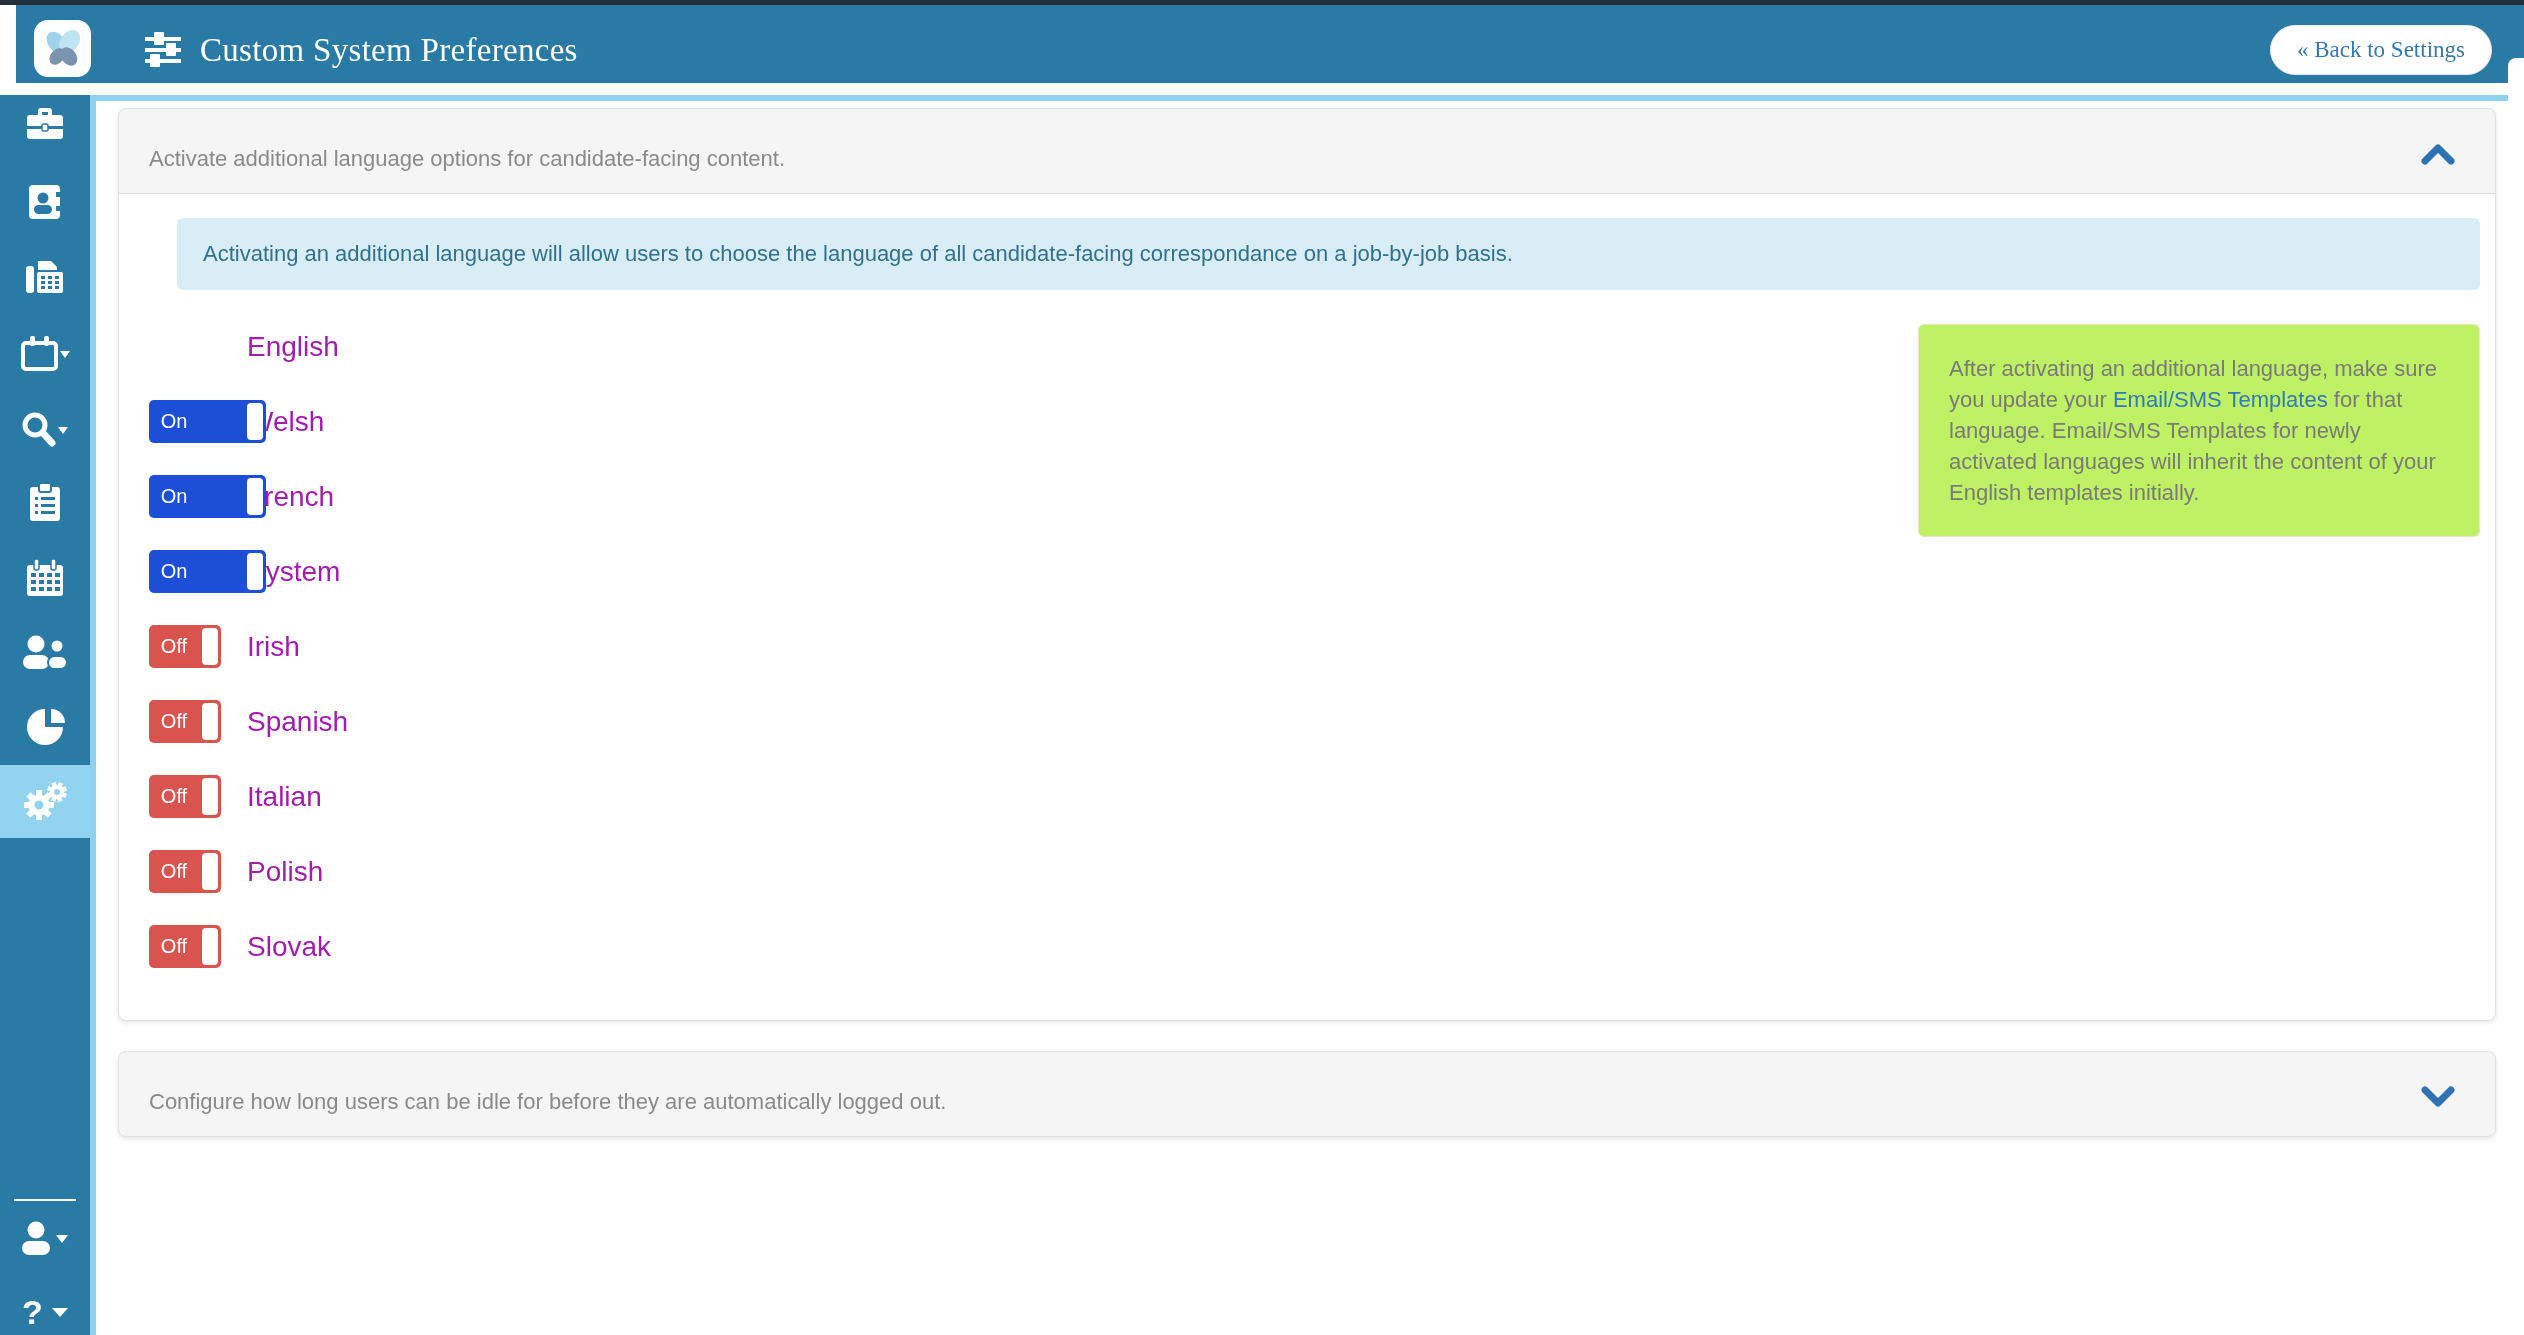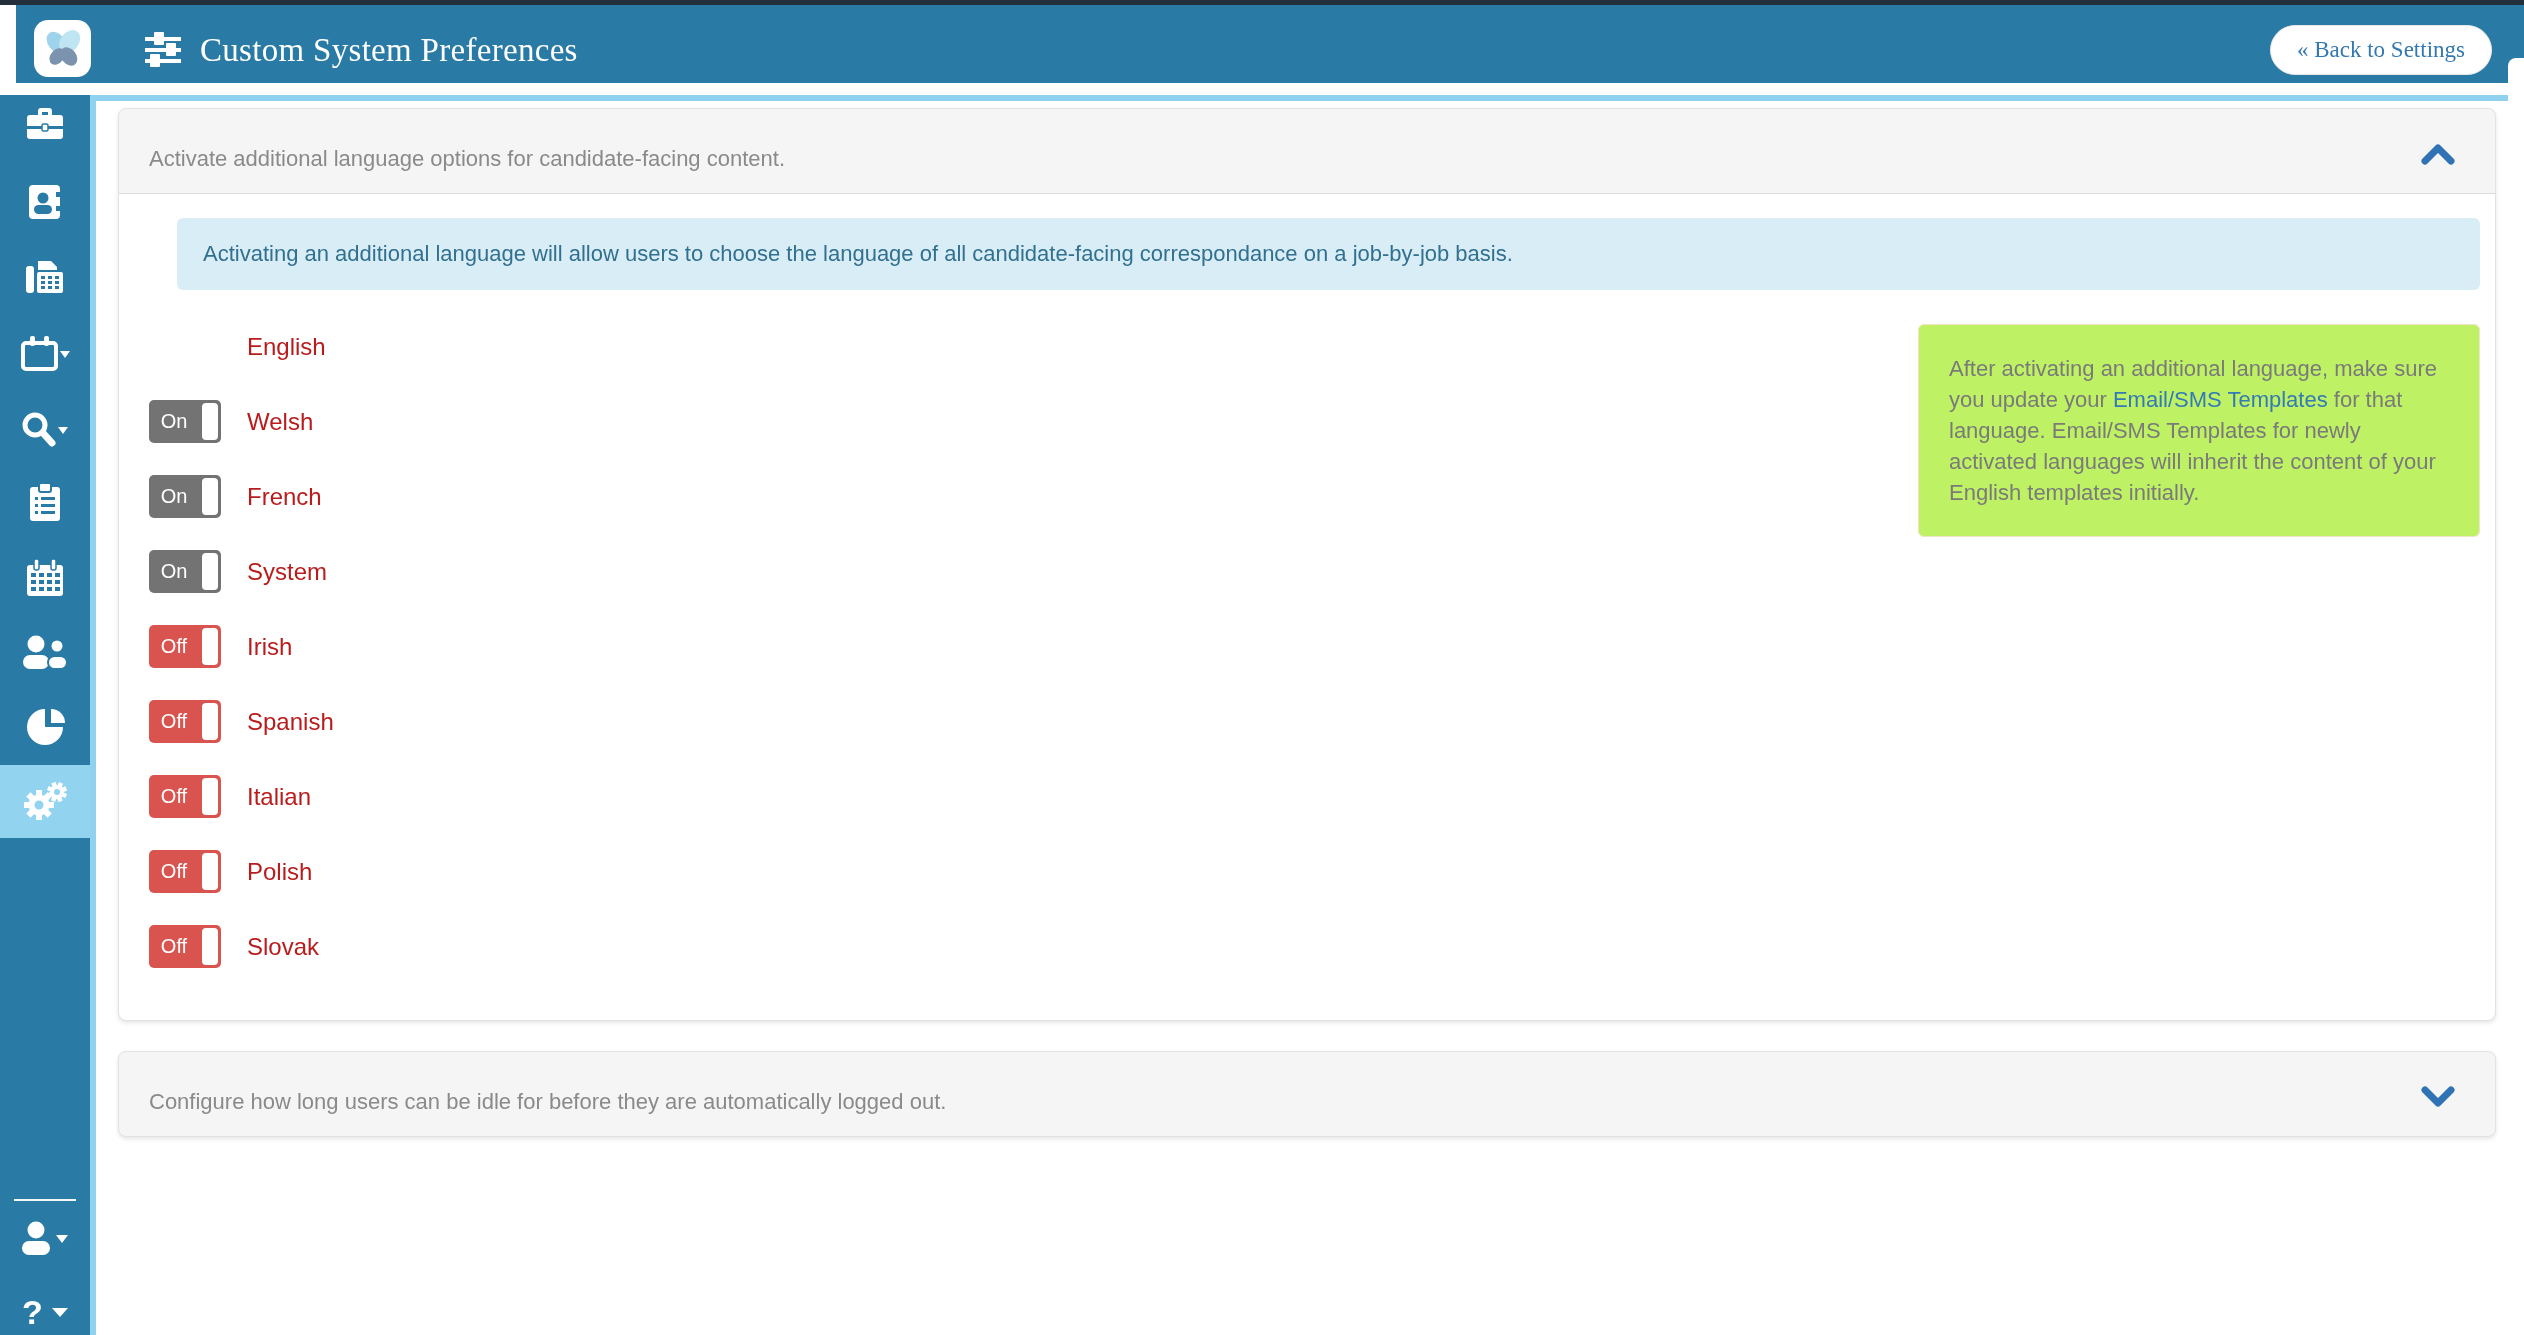--- a/index.html
+++ b/index.html
@@ -39,26 +39,26 @@
   .panel-title{margin:0;font-size:36px;font-weight:400;color:#3f3f3f;}
   .panel-sub{margin:12px 0 0;font-size:22px;color:#8a8a8a;}
   .chevron-btn{position:absolute;top:30px;right:36px;background:none;border:none;padding:4px;cursor:pointer;}
   .panel-body{border-top:1px solid #dcdcdc;background:#fff;border-radius:0 0 8px 8px;
         padding:24px 15px 52px 30px;position:relative;}
   .alert-info{background:#d9edf7;color:#31708f;font-size:22px;padding:23px 26px;border-radius:6px;margin-bottom:35px;margin-left:28px;}
   .lang-row{display:flex;align-items:center;height:43px;margin-bottom:32px;}
   .lang-row:last-child{margin-bottom:0;}
   .toggle-slot{width:72px;margin-right:26px;flex:none;height:43px;}
   .toggle{width:72px;height:43px;border-radius:5px;position:relative;cursor:pointer;}
-  .toggle.on{background:#737373;}
+  .toggle.on{background:#1d4ed8;padding-left:45px;}
   .toggle.off{background:#d9534f;}
   .toggle .t-label{position:absolute;left:0;top:0;width:50px;height:43px;line-height:43px;text-align:center;
         color:#fff;font-size:20px;}
   .toggle .knob{position:absolute;top:3px;right:3px;width:16px;height:37px;background:#fff;border-radius:4px;}
-  .lang-label{font-size:24px;color:#b91c1c;}
+  .lang-label{font-size:28px;color:#a21caf;}
   .info-well{position:absolute;top:130px;right:15px;width:562px;box-sizing:border-box;background:#bef264;
         border:1px solid #f0e3c8;border-radius:6px;padding:28px 30px;font-size:22px;line-height:31px;color:#7a7a7a;}
   .info-well a{color:#337ab7;text-decoration:none;cursor:pointer;}
 </style>
 </head>
 <body>
 
 <div class="page">
 
   <div class="topbar"></div>

